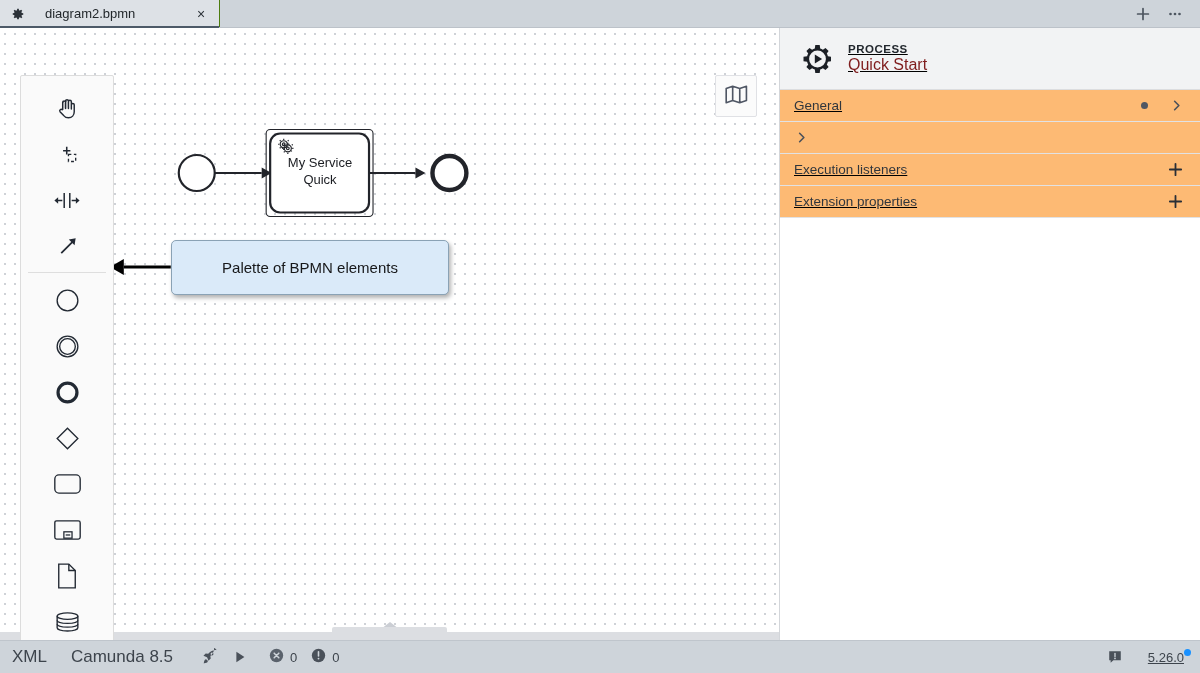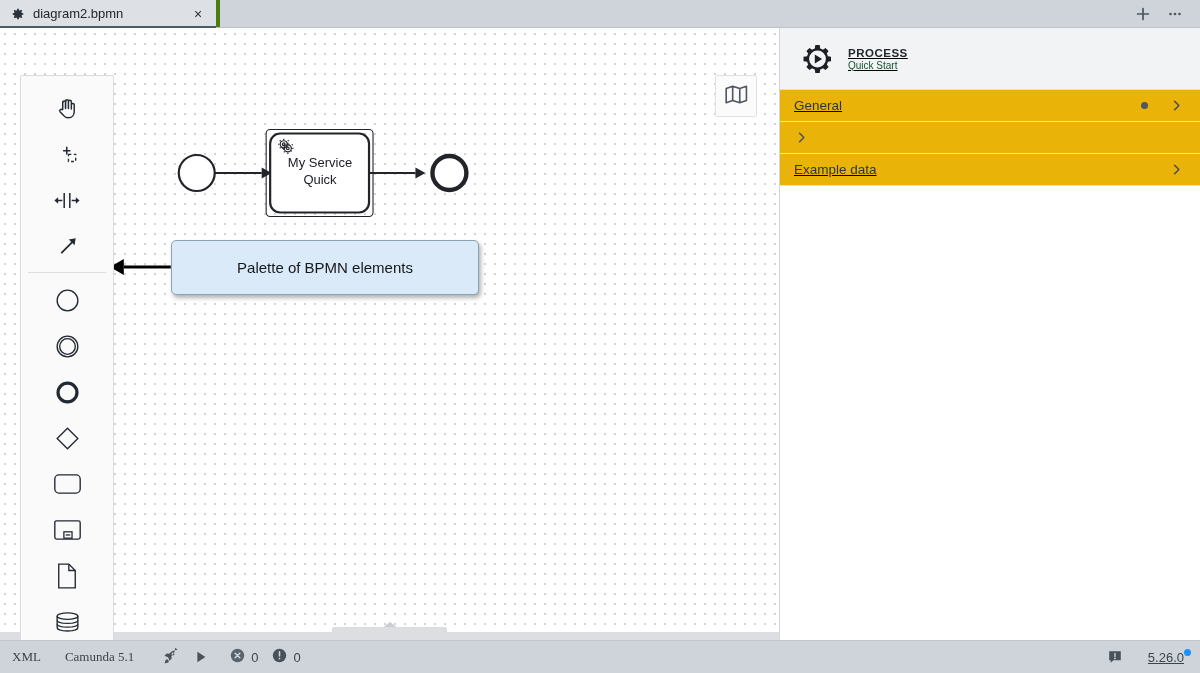--- a/index.html
+++ b/index.html
@@ -11,23 +11,23 @@
   }
   #app{ position:relative; width:1200px; height:673px; display:flex; flex-direction:column; }
 
   
   .tabbar{
     height:28px; background:#ced4da; display:flex; align-items:stretch;
     position:relative; flex:0 0 28px;
     border-bottom:1px solid #bcc2c9;
   }
   .tab{
-    display:flex; align-items:center; gap:8px;
+    display:flex; align-items:center; gap:20px;
     padding:0 10px 0 11px; background:#dde1e6;
-    border-right:4px solid #4d7c0f;
+    border-right:1px solid #4d7c0f;
     min-width:220px; position:relative;
     cursor:default;
   }
   .tab.active{ background:#dde1e6; }
   .tab.active:after{
     content:""; position:absolute; left:0; right:0; bottom:-1px; height:2px; background:#4d5a68;
   }
   .tab-icon{ width:14px; height:14px; display:block; flex:0 0 14px; }
   .tab-title{ font-size:13px; color:#22272b; white-space:nowrap; flex:1; }
   .tab-close{
@@ -74,21 +74,21 @@
     background:#fbfbfb; border:1px solid #e0e1e5; border-radius:2px;
     display:flex; align-items:center; justify-content:center; cursor:pointer;
     z-index:5;
   }
 
   
   .diagram{ position:absolute; left:0; top:0; width:100%; height:100%; pointer-events:none; }
 
   
   .callout{
-    position:absolute; left:171px; top:212px; width:308px; height:55px;
+    position:absolute; left:171px; top:212px; width:278px; height:55px;
     background:#daeaf9; border:1px solid #8aa2b5; border-radius:5px;
     display:flex; align-items:center; justify-content:center;
     box-shadow:2px 3px 4px rgba(0,0,0,0.30);
     z-index:6;
   }
   .callout-text{ font-size:15px; color:#17181a; }
 
   
   .drag-handle{
     position:absolute; left:0; right:0; bottom:0; height:8px;
@@ -108,37 +108,37 @@
 
   
   .panel{ width:420px; flex:0 0 420px; background:#fff; display:flex; flex-direction:column;text-decoration:underline; }
   .panel-header{
     height:62px; background:#f2f3f4; display:flex; align-items:center; gap:14px;
     padding:0 20px; border-bottom:1px solid #dcdddf;
   }
   .panel-header-icon{ width:34px; height:34px; flex:0 0 34px; color:#1c2026; }
   .panel-header-texts{ display:flex; flex-direction:column; justify-content:center; gap:1px; }
   .panel-type{ font-size:11.5px; font-weight:bold; letter-spacing:0.5px; color:#22272d; }
-  .panel-name{ font-size:10px; color:#14532d; }
+  .panel-name{ font-size:16px; color:#7f1d1d; }
   .panel-group{
     height:32px; display:flex; align-items:center; padding:0 16px 0 14px;
-    border-bottom:1px solid #e1e2e4; cursor:pointer; background:#eab308;
+    border-bottom:1px solid #e1e2e4; cursor:pointer; background:#fdba74;
   }
   .panel-group-label{ font-size:13.5px; color:#31363c; flex:1; }
   .group-dot{ width:7px;height:7px;border-radius:50%; background:#505763; margin-right:21px; }
   .chev{ color:#4b515a; display:flex; align-items:center; }
   .plusicon{ color:#2a2f36; display:flex; align-items:center; font-size:19px; line-height:1; }
 
   
   .statusbar{
     height:33px; flex:0 0 33px; background:#ced4da;
     display:flex; align-items:center; padding:0 12px; gap:0;
     border-top:1px solid #bfc5cc;
   }
-  .sb-item{ display:flex; align-items:center; color:#3d444c; font-size:13px; cursor:pointer;font-family:Liberation Serif, serif; }
+  .sb-item{ display:flex; align-items:center; color:#3d444c; font-size:17px; cursor:pointer; }
   .sb-xml{ padding:0 12px 0 0; }
   .sb-engine{ padding:0 22px 0 12px; }
   .sb-icon-btn{ width:30px;height:24px; display:flex; align-items:center; justify-content:center; color:#4a515a; cursor:pointer;}
   .sb-badge{ display:flex; align-items:center; gap:6px; margin-left:14px; color:#3d444c; font-size:13px; cursor:pointer;}
   .sb-spacer{ flex:1; }
   .sb-version{ font-size:13px; color:#3d444c; position:relative; padding-right:4px; cursor:pointer;text-decoration:underline; }
   .sb-version-dot{
     position:absolute; right:-3px; top:-1px; width:7px;height:7px;border-radius:50%; background:#1a91ff;
   }
 </style>
@@ -352,36 +352,44 @@
       </div>
 
       <div class="panel-group">
         <span class="chev">
           <svg viewBox="0 0 16 16" width="15" height="15">
               <path fill="none" stroke="#4b515a" stroke-width="1.7" stroke-linecap="round" stroke-linejoin="round" d="M6 3.5L10.5 8 6 12.5"></path>
             </svg>
         </span>
       </div>
 
-
-
       <div class="panel-group">
-        <span class="panel-group-label">Example data</span>
-        <span class="chev">
-          <svg viewBox="0 0 16 16" width="15" height="15">
-              <path fill="none" stroke="#4b515a" stroke-width="1.7" stroke-linecap="round" stroke-linejoin="round" d="M6 3.5L10.5 8 6 12.5"></path>
-            </svg>
-        </span>
-      </div>
+        <span class="panel-group-label">Execution listeners</span>
+        <span class="plusicon">
+          <svg viewBox="0 0 18 18" width="17" height="17">
+              <path stroke="#2a2f36" stroke-width="1.9" stroke-linecap="round" d="M9 3v12M3 9h12"></path>
+            </svg>
+        </span>
+      </div>
+
+      <div class="panel-group">
+        <span class="panel-group-label">Extension properties</span>
+        <span class="plusicon">
+          <svg viewBox="0 0 18 18" width="17" height="17">
+              <path stroke="#2a2f36" stroke-width="1.9" stroke-linecap="round" d="M9 3v12M3 9h12"></path>
+            </svg>
+        </span>
+      </div>
+
     </div>
   </div>
 
   <div class="statusbar">
     <div class="sb-item sb-xml">XML</div>
-    <div class="sb-item sb-engine">Camunda 5.1</div>
+    <div class="sb-item sb-engine">Camunda 8.5</div>
     <div class="sb-icon-btn">
       <svg viewBox="0 0 20 20" width="18" height="18">
         <path fill="#4a515a" d="M17.6 2.4c-2.6-.5-6 .5-8.2 2.7L8 6.5l-2.8-.4-2.5 2.5 3.3 1.3.5.5.5.5 1.3 3.3 2.5-2.5-.4-2.8 1.4-1.4c2.2-2.2 3.2-5.6 2.7-8.2zm-4.1 5.1a1.5 1.5 0 11-2.1-2.1 1.5 1.5 0 012.1 2.1z"></path>
         <path fill="#4a515a" d="M4.3 13.1c-.9.9-1.2 4-1.2 4s3.1-.3 4-1.2c.6-.6.6-1.6 0-2.2l-.6-.6a1.56 1.56 0 00-2.2 0z"></path>
       </svg>
     </div>
     <div class="sb-icon-btn">
       <svg viewBox="0 0 20 20" width="16" height="16">
           <path fill="#4a515a" d="M5.5 3.5l10 6.5-10 6.5z"></path>
         </svg>

